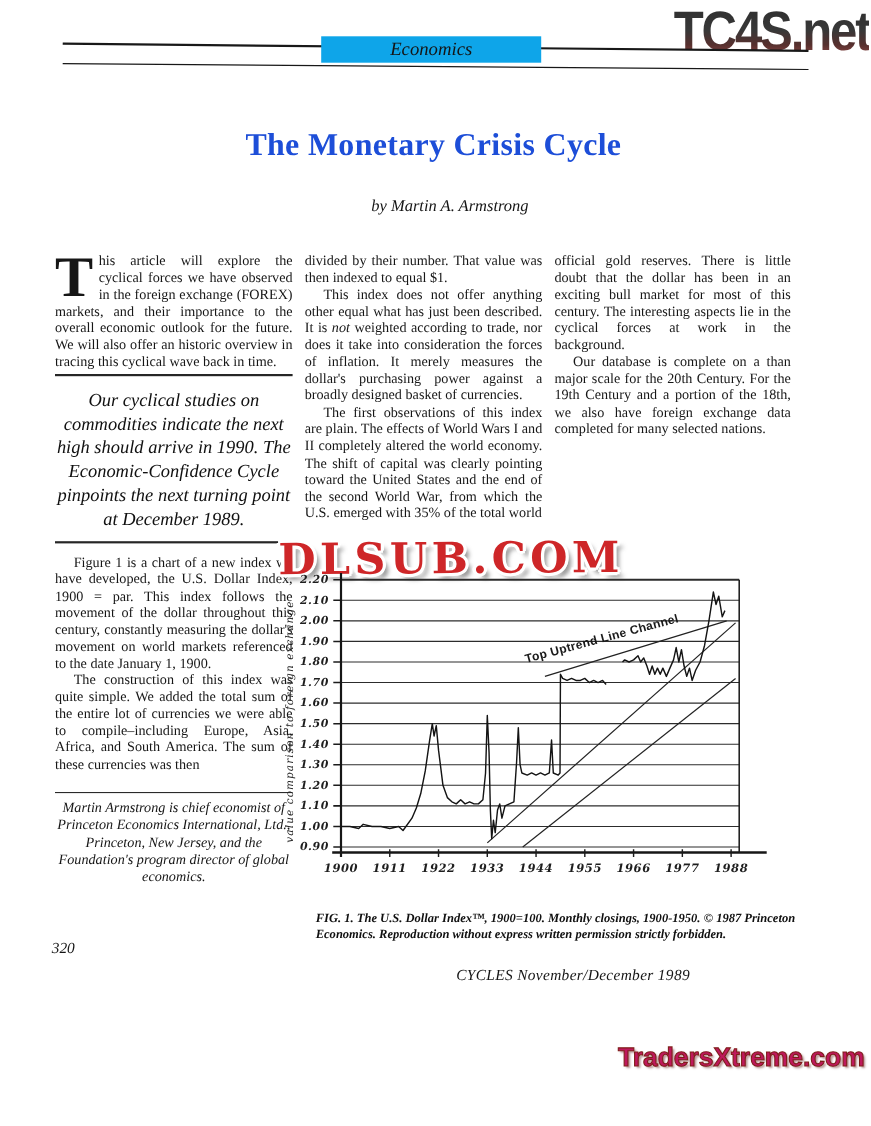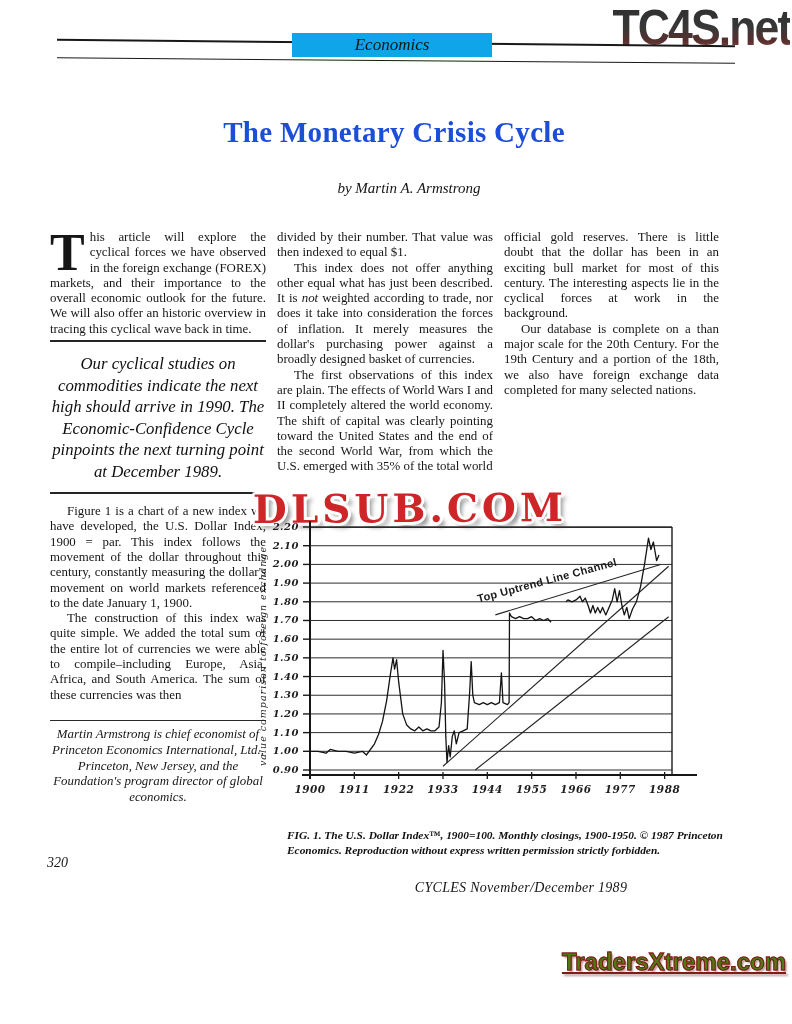--- a/index.html
+++ b/index.html
@@ -17,22 +17,22 @@
         transform:scale(0.97,1.1);transform-origin:top right;color:#3a3a3a;}
   @supports ((-webkit-background-clip:text) or (background-clip:text)){
     .tc4s{background:linear-gradient(180deg,#2c2c2c 0%,#383838 50%,#57302e 72%,#9c4b49 94%);
           -webkit-background-clip:text;background-clip:text;color:transparent;}
   }
   .dlsub{position:absolute;left:253px;top:485px;font:900 39px "DejaVu Serif",serif;letter-spacing:4px;
          color:#ce2628;transform:rotate(-0.4deg);
          text-shadow:-2px -2px 0 #fff,2px -2px 0 #fff,-2px 2px 0 #fff,2px 2px 0 #fff,
                      -3px 0 0 #fff,3px 0 0 #fff,0 3px 0 #fff,0 -3px 0 #fff,
                      5px 5px 4px rgba(70,70,70,.55);}
-  .txm{position:absolute;right:6px;top:948px;font:bold 24px "Liberation Sans",sans-serif;color:#4d7c0f;
-       -webkit-text-stroke:1px #7e1d18;text-shadow:2px 2px 2px rgba(90,20,15,.45);text-decoration:underline;}
+  .txm{position:absolute;right:6px;top:948px;font:bold 24px "Liberation Sans",sans-serif;color:#be185d;
+       -webkit-text-stroke:1px #7e1d18;text-shadow:2px 2px 2px rgba(90,20,15,.45);}
 
   
   .title{position:absolute;top:116px;left:0;width:744px;text-align:center;
          font:bold 29px "Liberation Serif",serif;letter-spacing:.3px;color:#1d4ed8;padding-left:22px;}
   .byline{position:absolute;top:180px;left:0;width:744px;text-align:center;
           font:italic 15px "Liberation Serif",serif;padding-left:37px;}
 
   
   .col{position:absolute;top:230px;width:216px;font-size:12.9px;line-height:15.3px;
        text-align:justify;color:#161616;}

